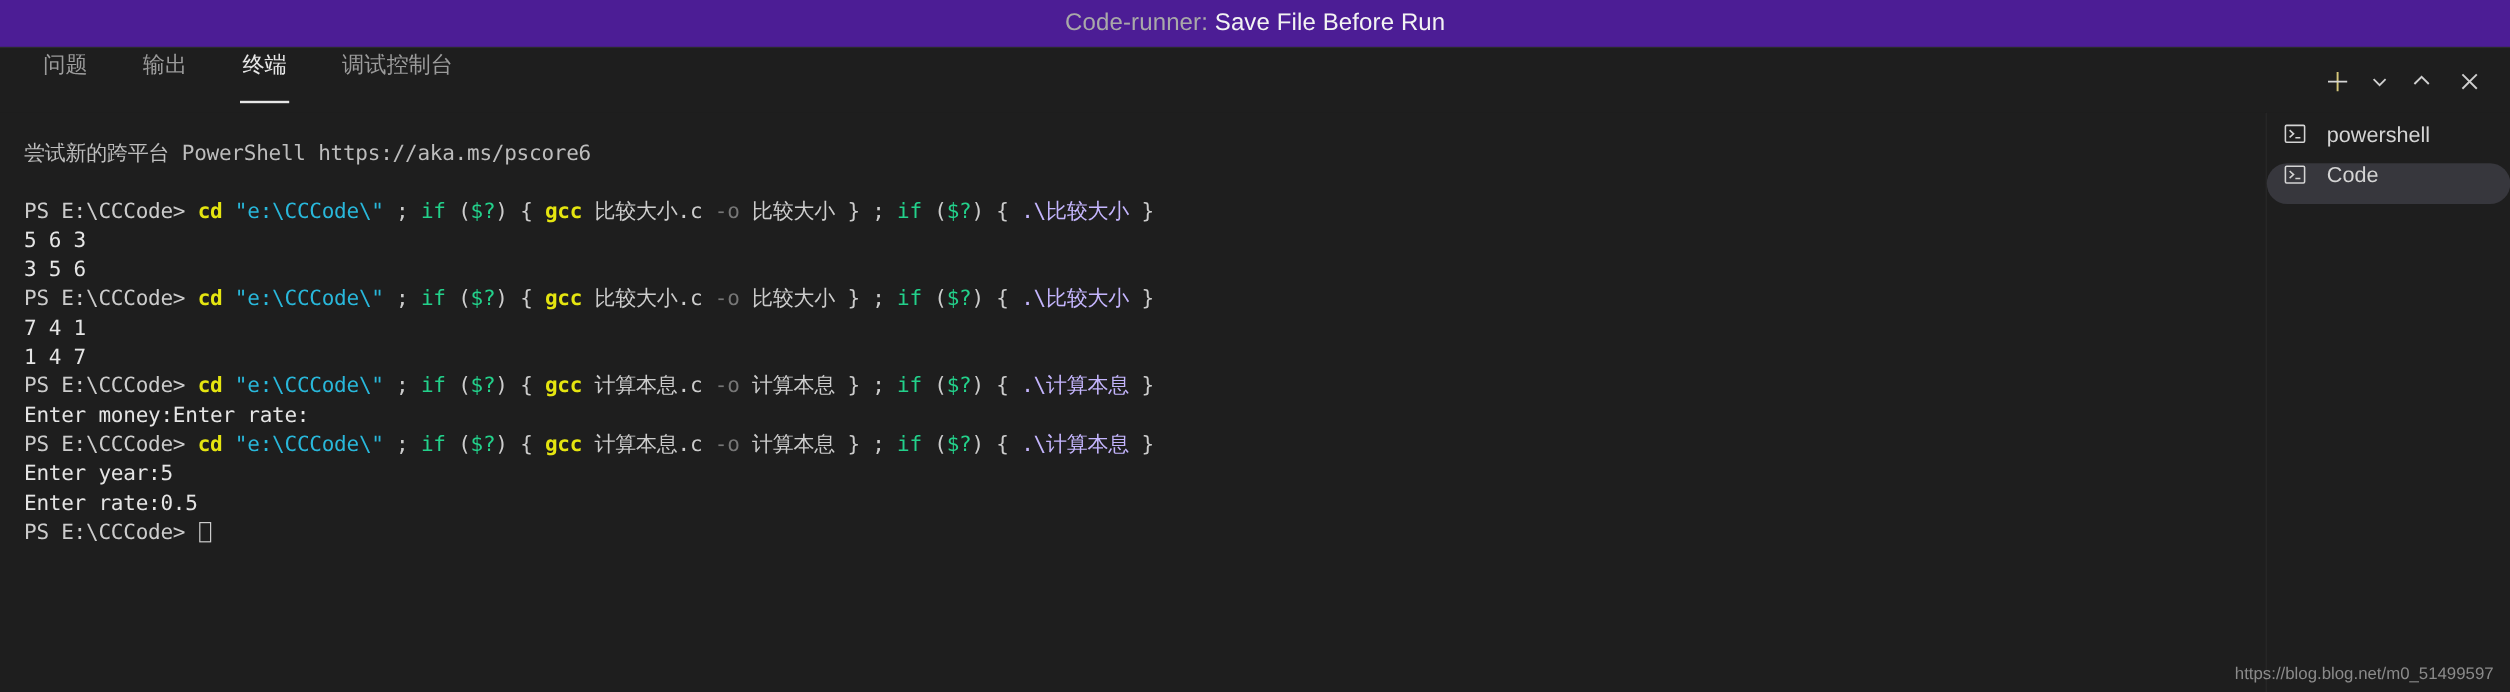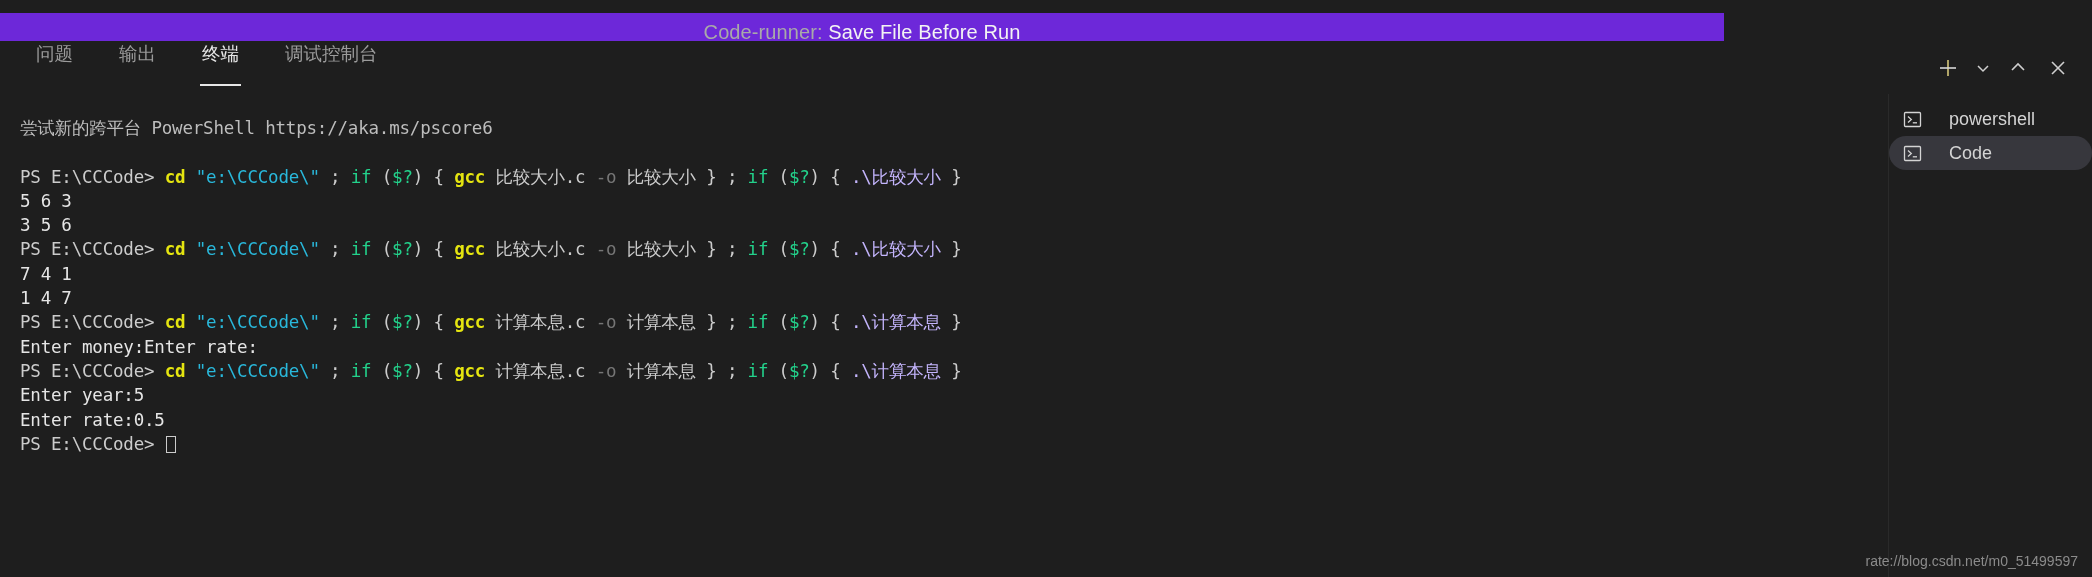--- a/index.html
+++ b/index.html
@@ -14,23 +14,23 @@
   #app {
     position: relative;
     width: 2092px;
     height: 577px;
     background: #1e1e1e;
   }
 
   
   .titlebar {
     position: absolute;
-    left: 0; top: 13px;
-    width: 1724px; height: 40px;
-    background: #6d28d9;
+    left: 0; top: 0;
+    width: 2092px; height: 40px;
+    background: #4c1d95;
     display: flex;
     align-items: center;
     justify-content: center;
     border-bottom: 1px solid #2b2b2b;
   }
   .titlebar-text {
     font-size: 20px;
     letter-spacing: 0.1px;
     white-space: nowrap;
   }
@@ -133,24 +133,24 @@
     right: 0;
     top: 94px;
     width: 204px;
     height: 483px;
     background: #1e1e1e;
     border-left: 1px solid #2a2a2a;
     padding-top: 8px;
   }
   .term-item {
     display: flex;
-    align-items: center;
+    align-items: flex-start;
     height: 34px;
     padding-left: 14px;
-    gap: 27px;
+    gap: 17px;
     color: #d4d4d4;
     font-size: 18px;
     cursor: pointer;
     position: relative;
   }
   .term-item.selected {
     background: #37373d;
     border-radius: 17px;
   }
   .term-item.selected::before {
@@ -283,15 +283,15 @@
           <svg width="19" height="19" viewBox="0 0 19 19">
             <rect x="1.5" y="2.5" width="16" height="14" rx="1" fill="none" stroke="#d4d4d4" stroke-width="1.3"></rect>
             <polyline points="5,6.5 8.3,9.5 5,12.5" fill="none" stroke="#d4d4d4" stroke-width="1.3"></polyline>
             <line x1="9.8" y1="12.8" x2="14" y2="12.8" stroke="#d4d4d4" stroke-width="1.3"></line>
           </svg>
         </span>
         <span>Code</span>
       </div>
     </div>
 
-  <div class="watermark">rate://blog.csdn.net/m0_51499597</div>
+  <div class="watermark">https://blog.blog.net/m0_51499597</div>
 
 </div>
 
 </body></html>

